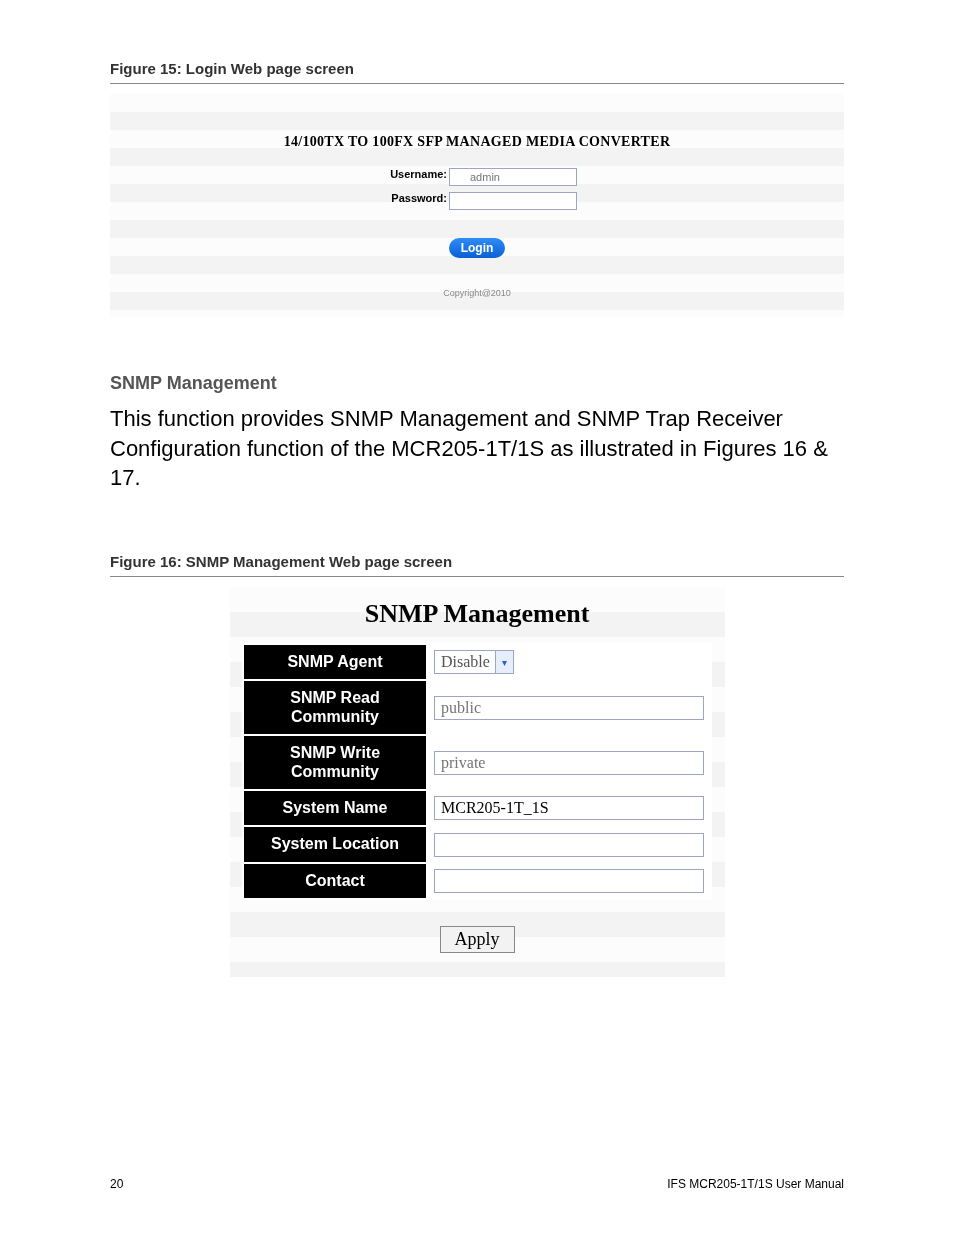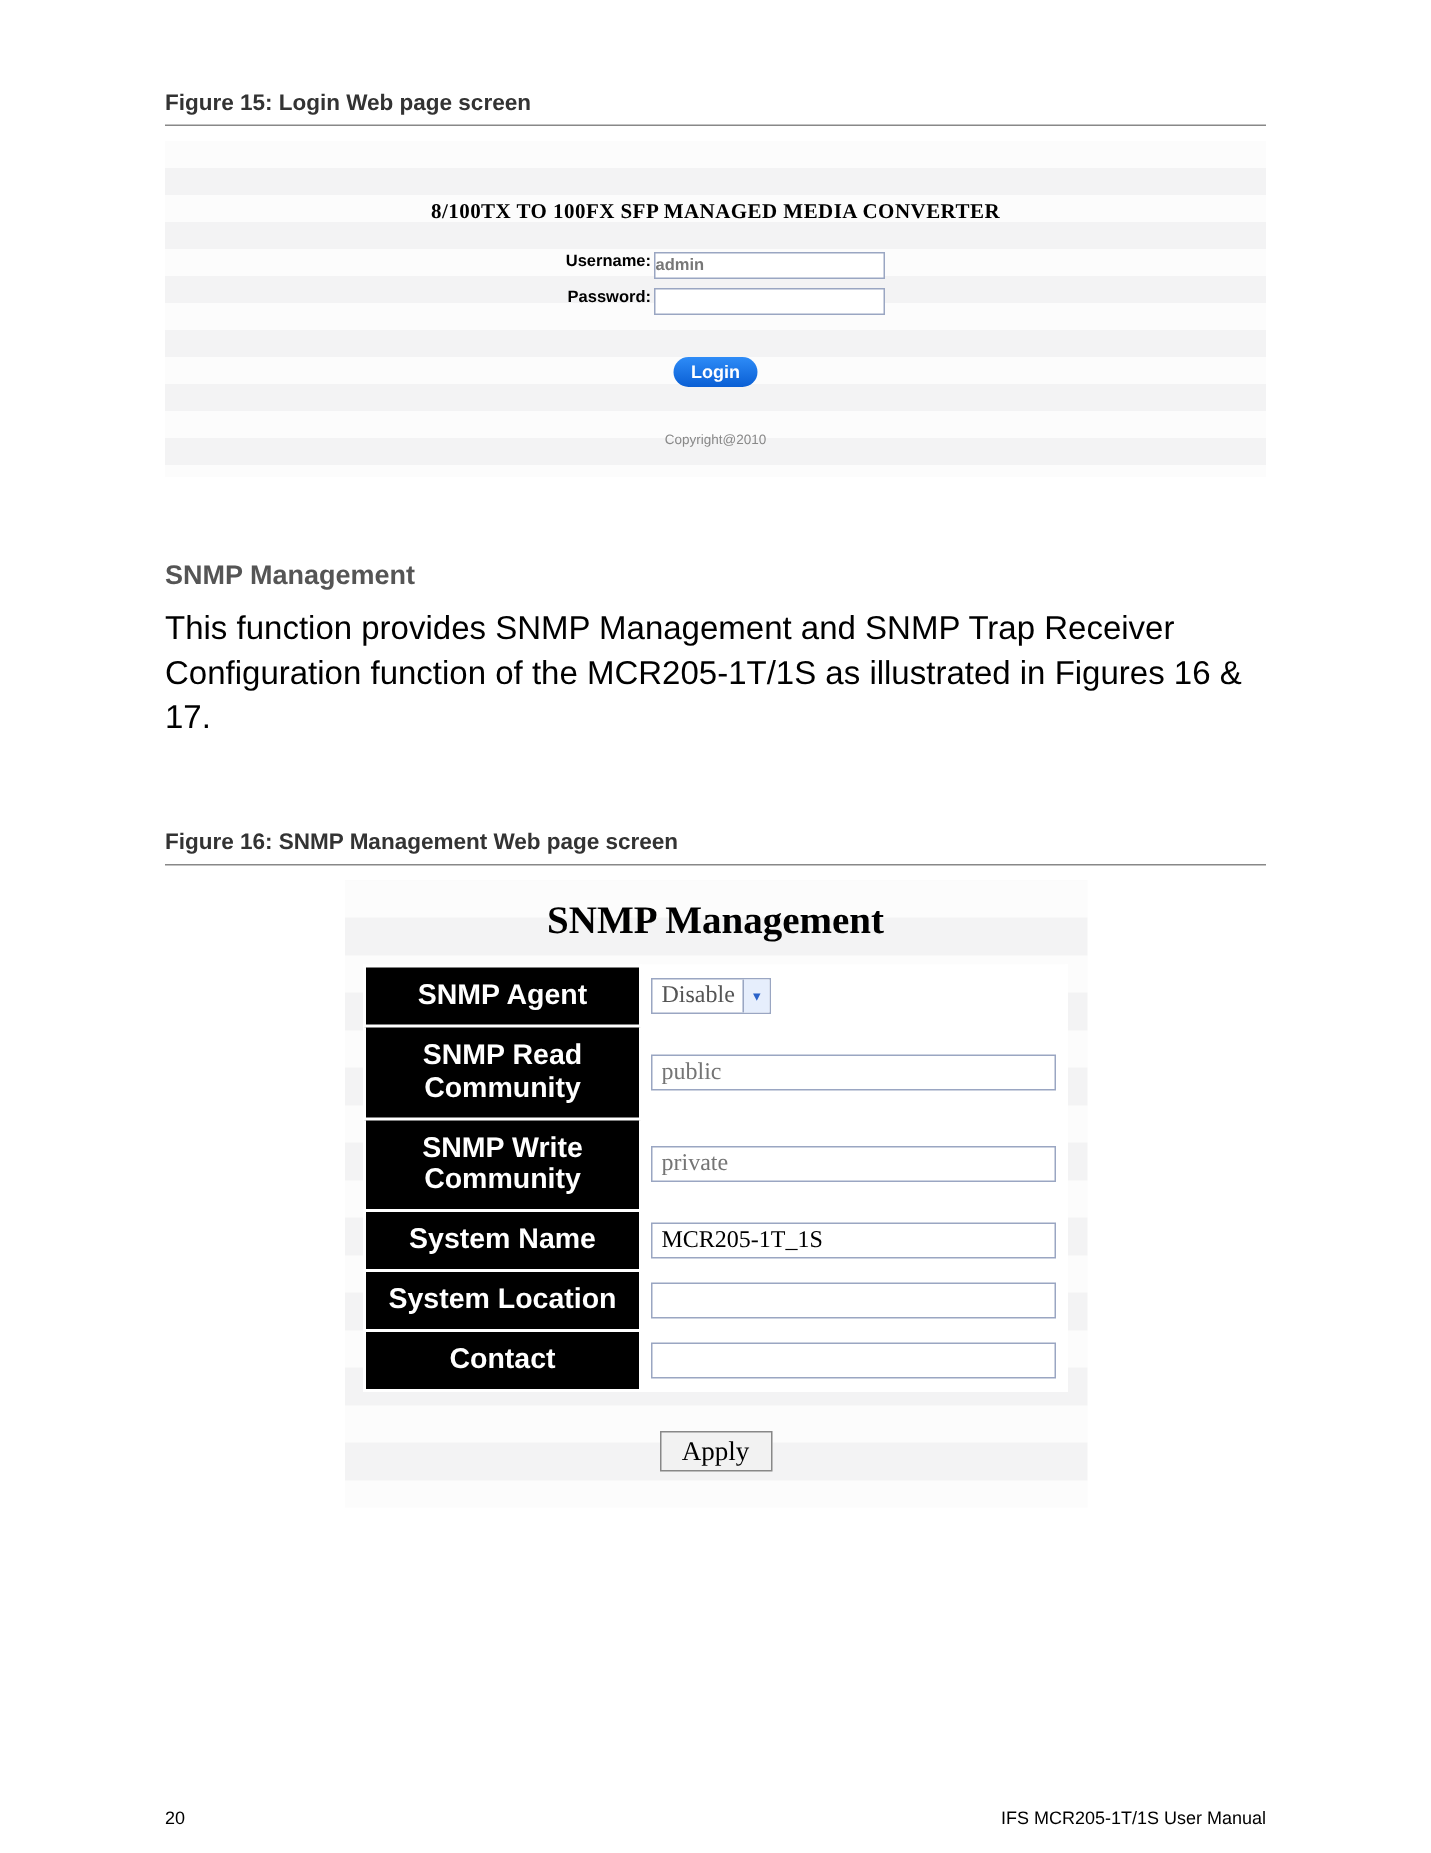--- a/index.html
+++ b/index.html
@@ -40,26 +40,26 @@
   .login-row {
     font-size: 11px;
     font-weight: bold;
     margin: 6px 0;
     display: flex;
     justify-content: center;
     gap: 2px;
   }
   .login-row label { width: 70px; text-align: right; }
   .login-row input {
-    width: 154px;
+    width: 128px;
     height: 18px;
     border: 1px solid #9aa6c2;
     font-size: 11px;
-    padding: 0 0;
-    font-weight: bold;
+    padding: 0 20px;
+    font-weight: normal;
     color: #777;
     background: #fff;
   }
   .login-btn {
     display: inline-block;
     margin-top: 22px;
     background: linear-gradient(#2e8cf7, #0a5fd4);
     color: #fff;
     font-weight: bold;
     font-size: 12px;
@@ -104,21 +104,21 @@
   }
   table.snmp {
     width: 470px;
     margin: 0 auto;
     border-collapse: collapse;
     border: 1px solid #fff;
   }
   table.snmp th {
     background: #000;
     color: #fff;
-    font-size: 19px;
+    font-size: 16px;
     font-weight: bold;
     padding: 8px 6px;
     text-align: center;
     width: 185px;
     border: 2px solid #fff;
     line-height: 1.15;
   }
   table.snmp td {
     background: #fff;
     border: 2px solid #fff;
@@ -175,21 +175,21 @@
     margin-top: 200px;
   }
 </style>
 </head>
 <body>
 
 <div class="fig-caption">Figure 15: Login Web page screen</div>
 <hr class="sep">
 
 <div class="login-shot">
-  <div class="login-title">8/100TX TO 100FX SFP MANAGED MEDIA CONVERTER</div>
+  <div class="login-title">14/100TX TO 100FX SFP MANAGED MEDIA CONVERTER</div>
   <div class="login-row">
     <label>Username:</label>
     <input type="text" value="admin" style="">
   </div>
   <div class="login-row">
     <label>Password:</label>
     <input type="password" value="" style="">
   </div>
   <button class="login-btn">Login</button>
   <div class="copyright">Copyright@2010</div>

